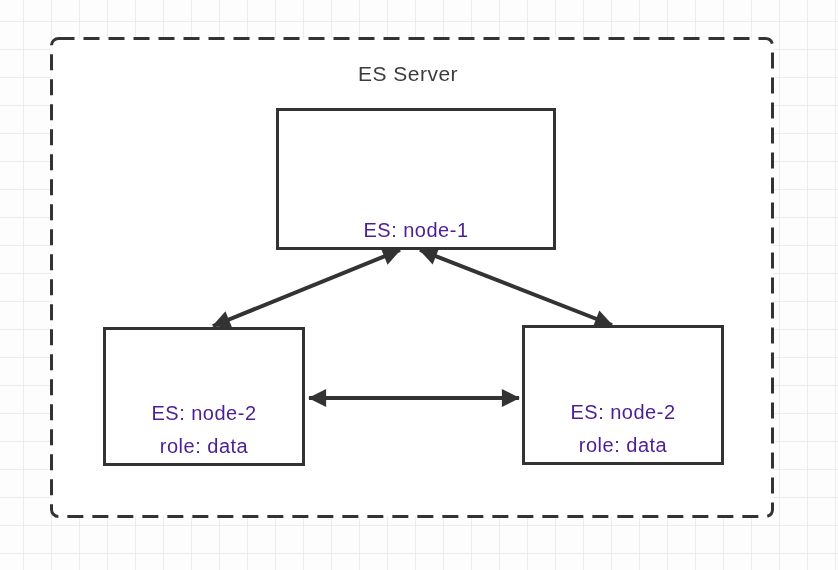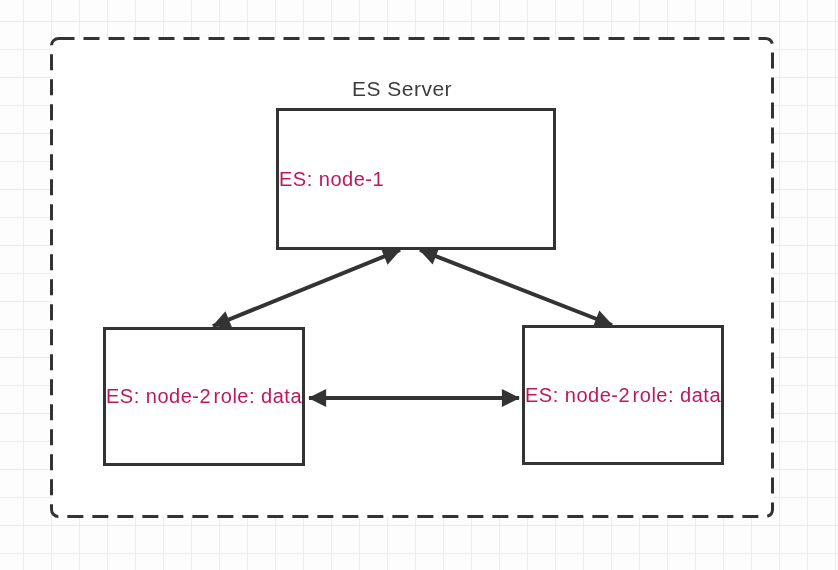--- a/index.html
+++ b/index.html
@@ -21,40 +21,39 @@
   }
   svg.overlay {
     position: absolute;
     left: 0;
     top: 0;
     width: 838px;
     height: 570px;
   }
   .diagram-title {
     position: absolute;
-    left: 40px;
+    left: 46px;
     top: 62px;
     width: 724px;
     text-align: center;
     font-size: 21px;
     font-weight: 500;
     color: #3c3c3c;
     letter-spacing: 0.5px;
-    margin-top: 15px;
   }
   .node {
     position: absolute;
     box-sizing: border-box;
     background: #ffffff;
     border: 3px solid #333333;
     display: flex;
-    flex-direction: row;
+    flex-direction: column;
     align-items: center;
-    justify-content: space-between;
-    color: #be185d;
+    justify-content: flex-end;
+    color: #4c1d95;
     font-size: 20px;
     line-height: 33px;
     letter-spacing: 0.5px;
     text-align: center;
   }
   .node-master { left: 276px; top: 108px; width: 280px; height: 142px; }
   .node-data-left { left: 103px; top: 327px; width: 202px; height: 139px; }
   .node-data-right { left: 522px; top: 325px; width: 202px; height: 140px; }
 </style>
 </head>

